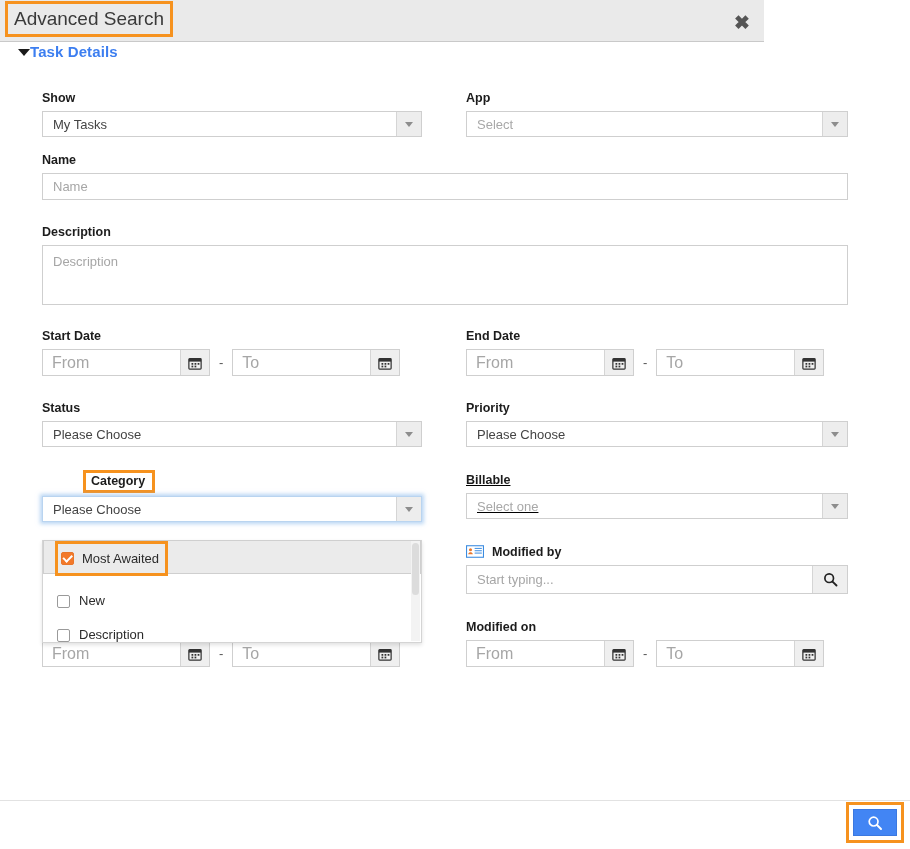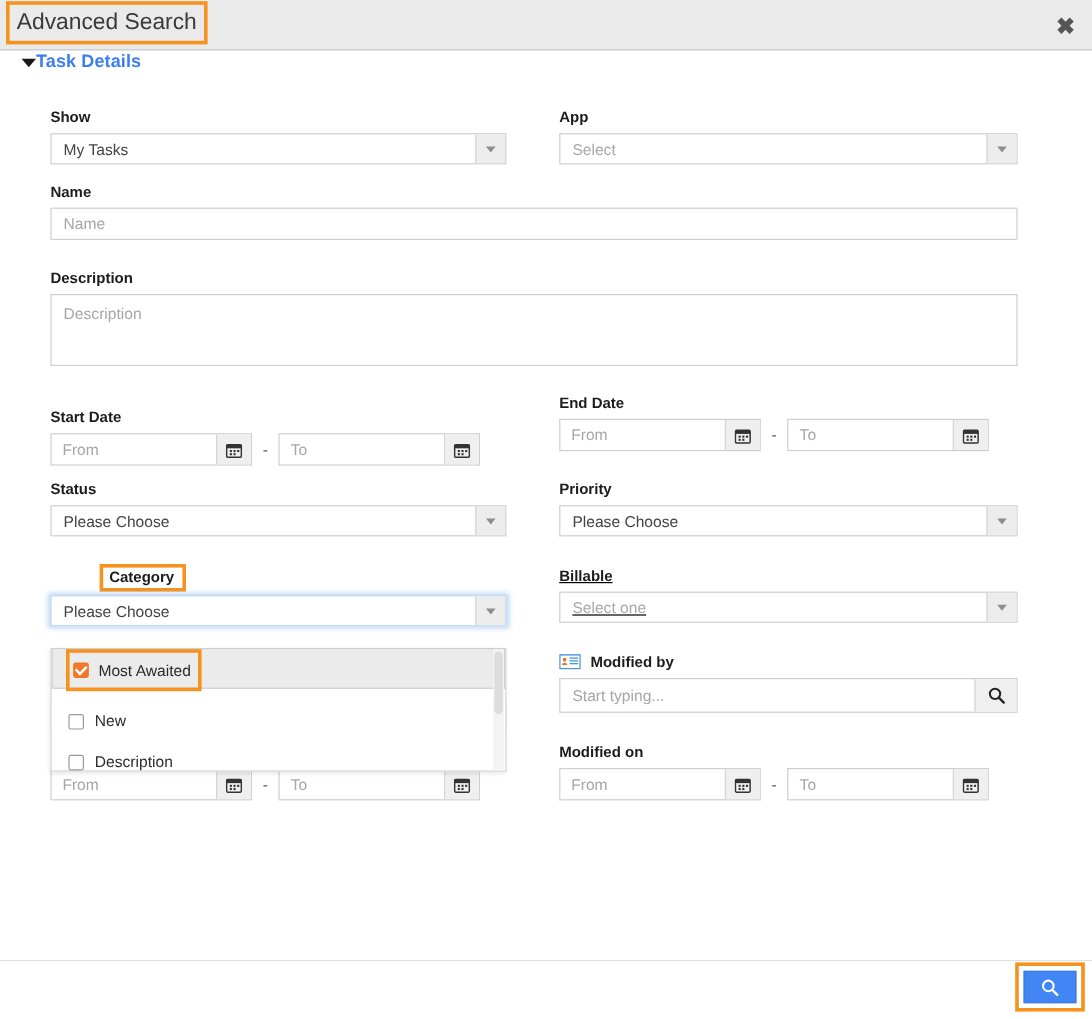--- a/index.html
+++ b/index.html
@@ -12,21 +12,21 @@
   }
   #app {
     position: relative;
     width: 910px; height: 849px;
     background: #ffffff;
   }
 
   
   .titlebar {
     position: absolute; left: 0; top: 0;
-    width: 910px; height: 42px;
+    width: 764px; height: 42px;
     background: #eaeaea;
     border-bottom: 1px solid #c9c9c9;
   }
   .title-text {
     position: absolute; left: 8px; top: 4px;
     font-size: 19px; color: #3a3a3a;
     padding: 2px 6px 3px 6px;
     line-height: 25px;
     white-space: nowrap;
   }
@@ -124,21 +124,21 @@
   }
 
   
   .dategrp { display: flex; align-items: center; }
   .datebox {
     display: flex; align-items: stretch;
     border: 1px solid #cfcfcf; height: 27px; background: #fff;
   }
   .datebox input {
     border: 0; outline: none; width: 137px; padding: 0 9px;
-    font-size: 13px; color: #444; background: transparent;
+    font-size: 16px; color: #444; background: transparent;
     font-family: "Liberation Sans", sans-serif;
   }
   .datebox input::placeholder { color: #a6a6a6; }
   .calbtn {
     width: 29px; background: #efefef; border-left: 1px solid #d5d5d5;
     display: flex; align-items: center; justify-content: center;
   }
   .dash { padding: 0 9px; color: #555; font-size: 13px; }
 
   
@@ -267,21 +267,21 @@
       </div>
 
       <div class="row" style="height:104px;">
         <div class="col-l" style="top:0;">
           <span class="lbl">Description</span>
           <textarea class="ta" style="width: 806px;" placeholder="Description"></textarea>
         </div>
       </div>
 
       <div class="row" style="height:72px;">
-        <div class="col-l" style="top:12px;">
+        <div class="col-l" style="top:0;">
           <span class="lbl">Start Date</span>
           <div class="dategrp">
             <div class="datebox">
               <input placeholder="From" style="">
               <div class="calbtn">
                 <svg width="14" height="14" viewBox="0 0 16 16">
                     <rect x="1" y="3" width="14" height="12" rx="1" fill="none" stroke="#333" stroke-width="1.4"></rect>
                     <rect x="1" y="3" width="14" height="3.4" fill="#333"></rect>
                     <rect x="4" y="8" width="2" height="2" fill="#333"></rect>
                     <rect x="7.5" y="8" width="2" height="2" fill="#333"></rect>

